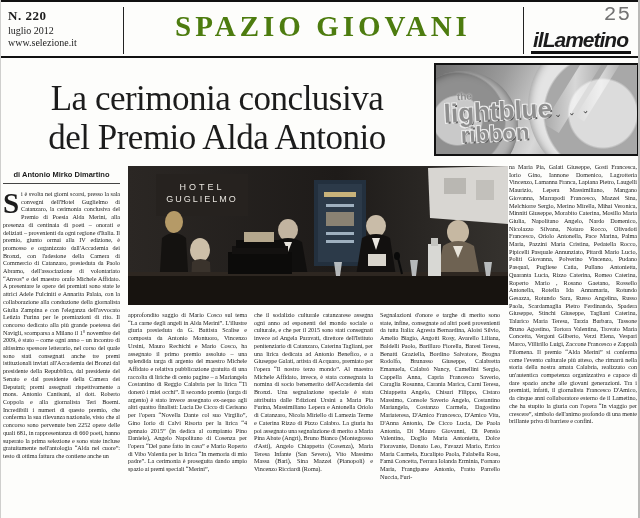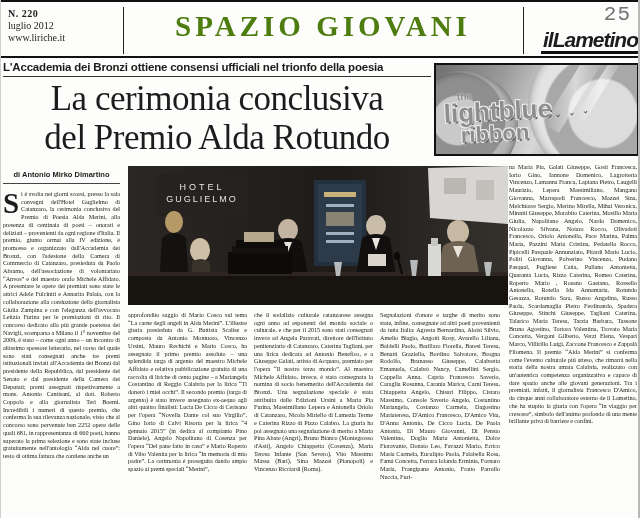--- a/index.html
+++ b/index.html
@@ -5,32 +5,32 @@
   * { margin:0; padding:0; box-sizing:border-box; }
   html,body { background:#e8e8e6; }
   #page {
     position:relative; width:640px; height:518px; background:#fdfdfb;
     font-family:"Liberation Serif", serif; color:#1c1c1c; overflow:hidden;
     border-left:1px solid #cfcfcd; border-right:2px solid #b9b9b7;
   }
   
   #hdr { position:absolute; left:0; top:0; width:640px; height:56px; border-top:2px solid #111; }
   #hdr-left { position:absolute; left:7px; top:6px; width:112px; }
-  #hdr-issue { font-weight:bold; font-size:10px; letter-spacing:.5px; }
+  #hdr-issue { font-weight:bold; font-size:13px; letter-spacing:.5px; }
   #hdr-date { font-size:10px; margin-top:1px; }
   #hdr-site { font-size:10px; margin-top:1px; }
   .vdiv { position:absolute; top:5px; width:1px; height:47px; background:#222; }
   #hdr-section {
     position:absolute; left:124px; top:8px; width:396px; text-align:center;
     font-size:29px; color:#4d7c0f; font-weight:bold; letter-spacing:4px;
     font-family:"Liberation Serif", serif;
   }
   #hdr-pn { position:absolute; right:10px; top:1px; font-size:21px; color:#737373; letter-spacing:1px; font-family:Liberation Mono, monospace; }
   #hdr-logo {
-    position:absolute; right:0; top:27px; font-family:"Liberation Sans",sans-serif;
+    position:absolute; right:10px; top:27px; font-family:"Liberation Sans",sans-serif;
     font-style:italic; font-weight:bold; font-size:21px; letter-spacing:-1px;
     border-bottom:3px solid #111; padding:0 3px 0 2px; line-height:1.05;
   }
   #hdr-rule { position:absolute; left:0; top:54px; width:640px; height:2px; background:#111; }
   
   #kicker {
     position:absolute; left:2px; top:61px; width:428px;
     font-family:"Liberation Sans",sans-serif; font-weight:bold; font-size:11.5px;
     letter-spacing:-.2px; border-bottom:1.5px solid #333; padding-bottom:3px;
   }
@@ -88,34 +88,33 @@
 </style>
 </head>
 <body>
 
 <div id="page">
 
   <div id="hdr">
     <div id="hdr-left">
       <div id="hdr-issue">N. 220</div>
       <div id="hdr-date">luglio 2012</div>
-      <div id="hdr-site">www.liriche.it</div>
+      <div id="hdr-site">www.selezione.it</div>
     </div>
     <div class="vdiv" style="left:122px"></div>
     <div id="hdr-section">SPAZIO GIOVANI</div>
     <div class="vdiv" style="left:522px"></div>
     <div id="hdr-pn">25</div>
     <div id="hdr-logo">ilLametino</div>
     <div id="hdr-rule"></div>
   </div>
 
-  <div id="kicker">L'Accademia dei Bronzi ottiene consensi ufficiali nel trionfo della poesia</div>
   <div id="headline">
     <div>La cerimonia conclusiva</div>
-    <div>del Premio Alda Rotundo</div>
+    <div>del Premio Alda Antonio</div>
   </div>
 
   <div id="ad">
     <div class="washer-l"></div>
     <div class="washer-r"></div>
     <div class="ad-streak" style="left:130px; top:-20px; width:18px; height:90px;"></div>
     <div class="ad-streak" style="left:160px; top:-20px; width:10px; height:80px;"></div>
     <div class="birds">⌄ ⌄ ⌄</div>
     <div id="ad-text">
       <div id="ad-the">the</div>

